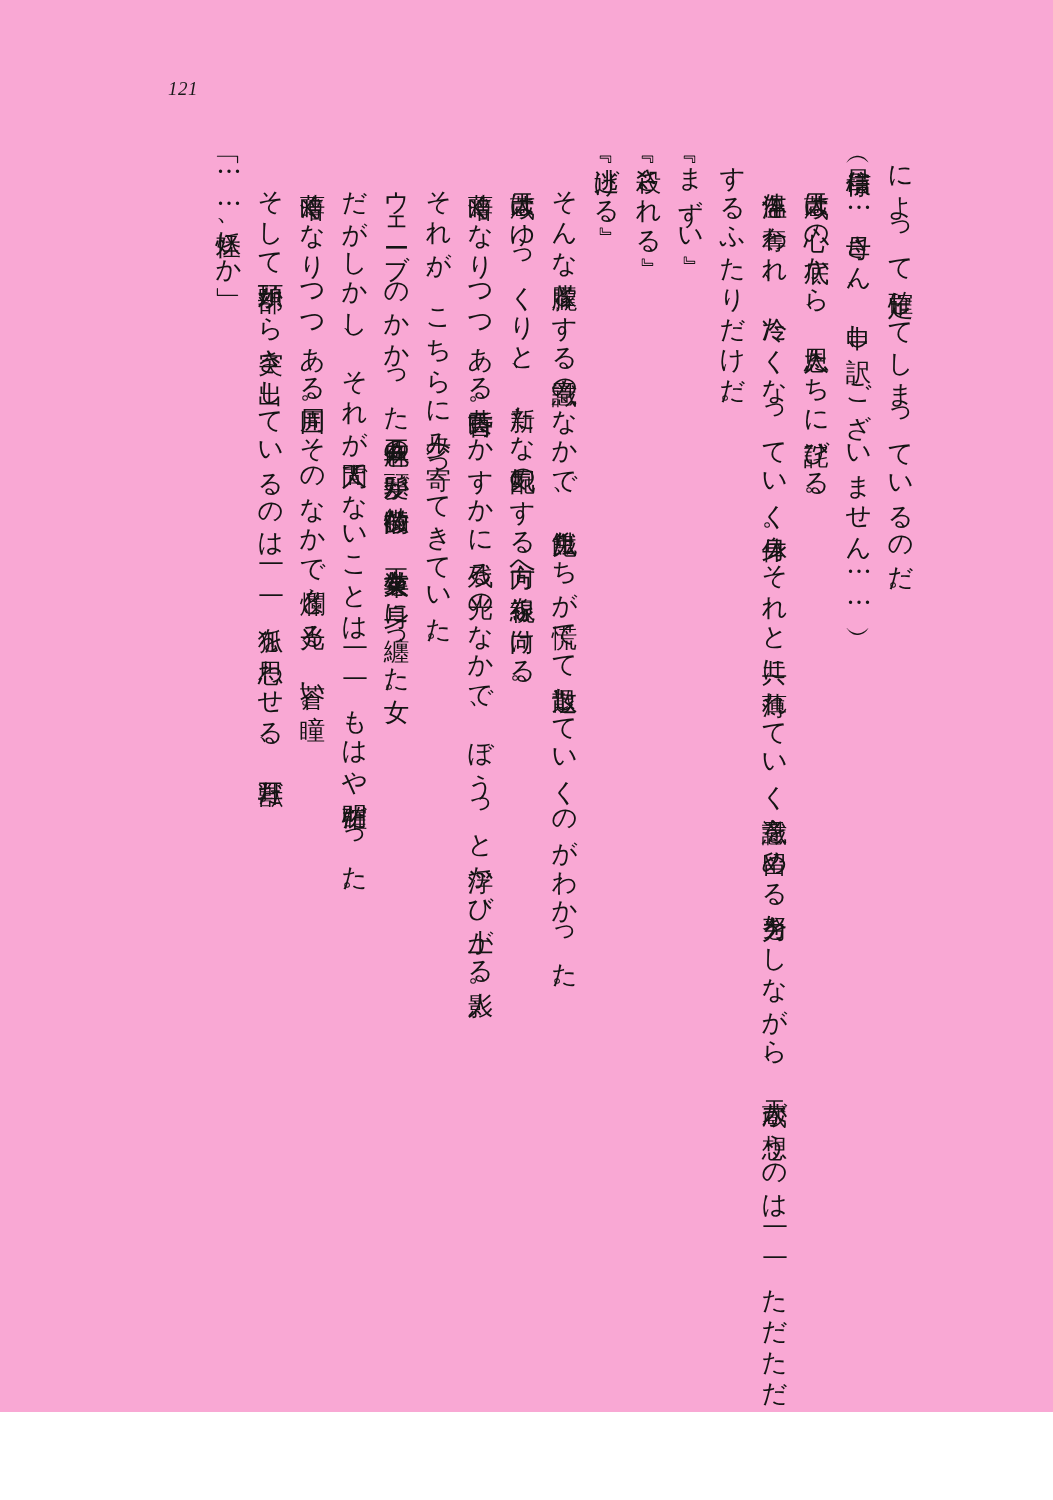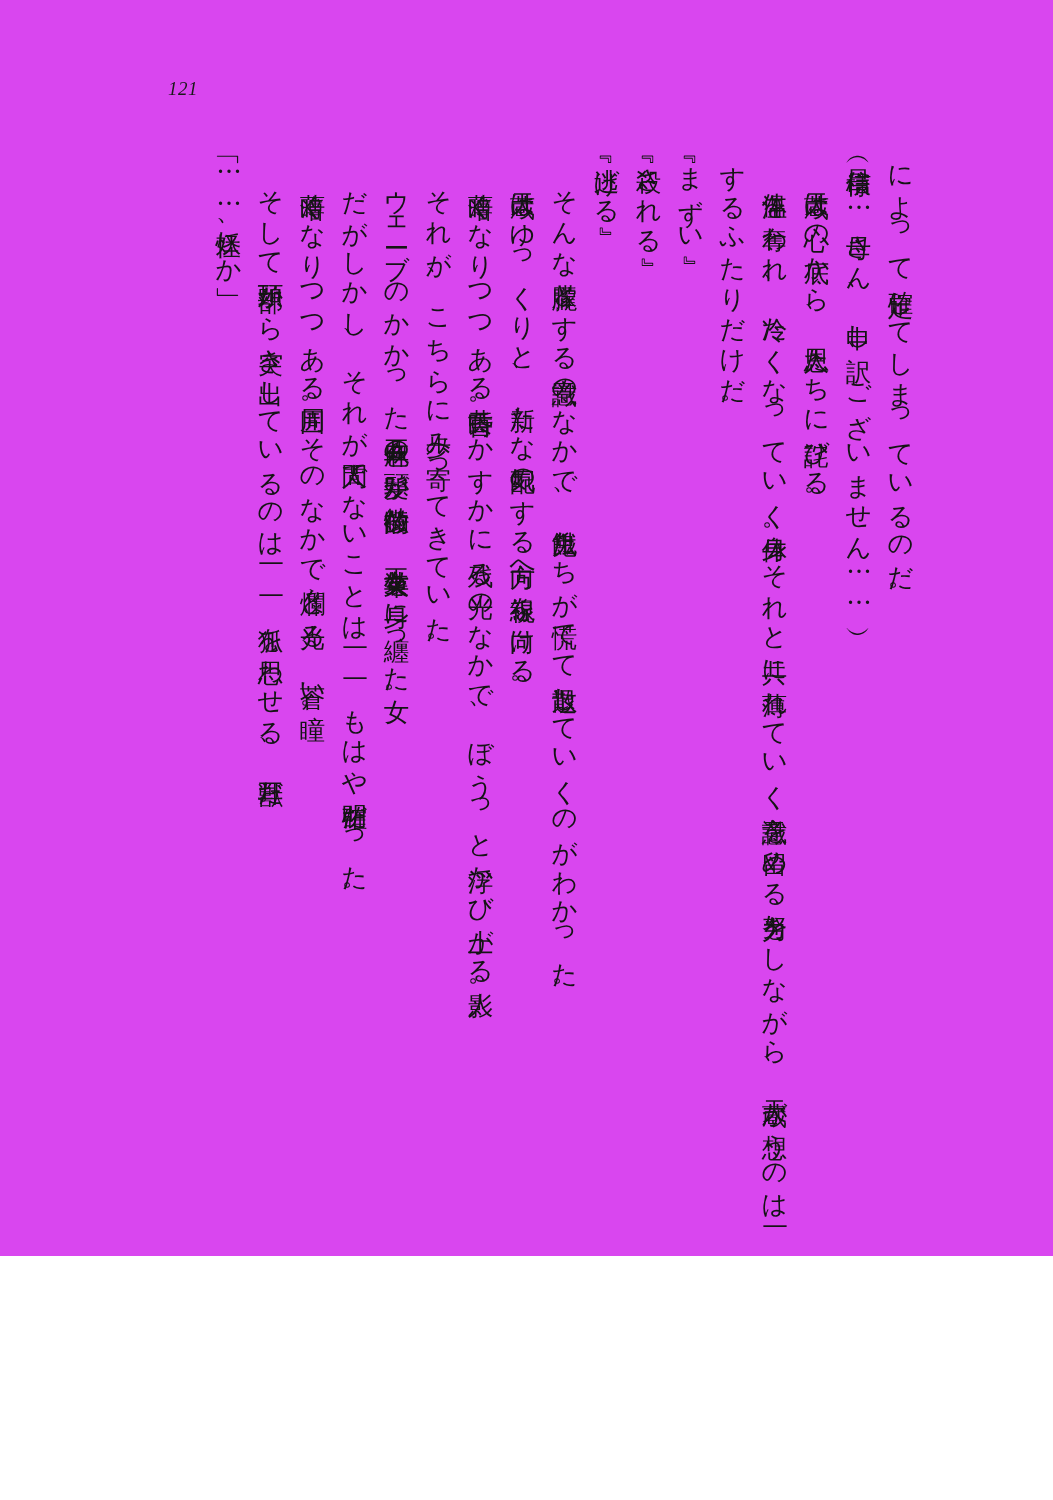--- a/index.html
+++ b/index.html
@@ -3,22 +3,22 @@
 <meta charset="utf-8">
 <style>
   html, body {
     margin: 0;
     padding: 0;
     background: #ffffff;
   }
   .page {
     position: relative;
     width: 1053px;
-    height: 1256px;
-    background: #d946ef;
+    height: 1412px;
+    background: #f9a8d4;
     overflow: hidden;
     font-family: "Liberation Serif", "DejaVu Serif", serif;
     color: #111111;
   }
   .page-number {
     position: absolute;
     top: 78px;
     left: 168px;
     font-family: "Liberation Serif", "DejaVu Serif", serif;
     font-style: italic;

